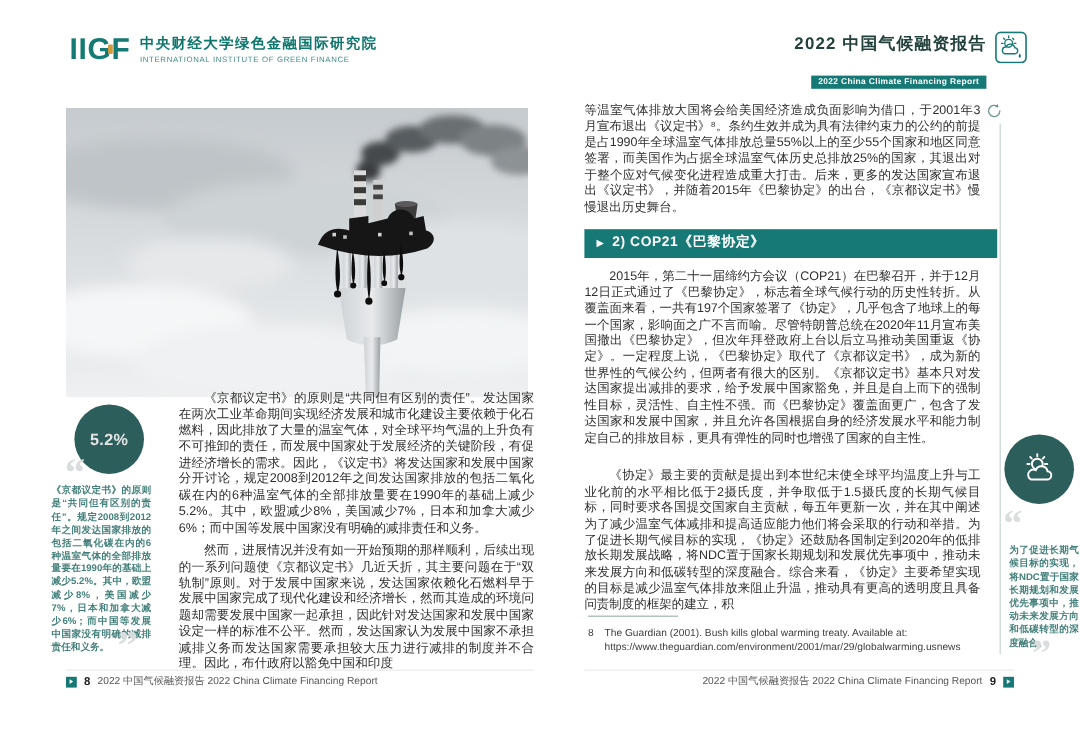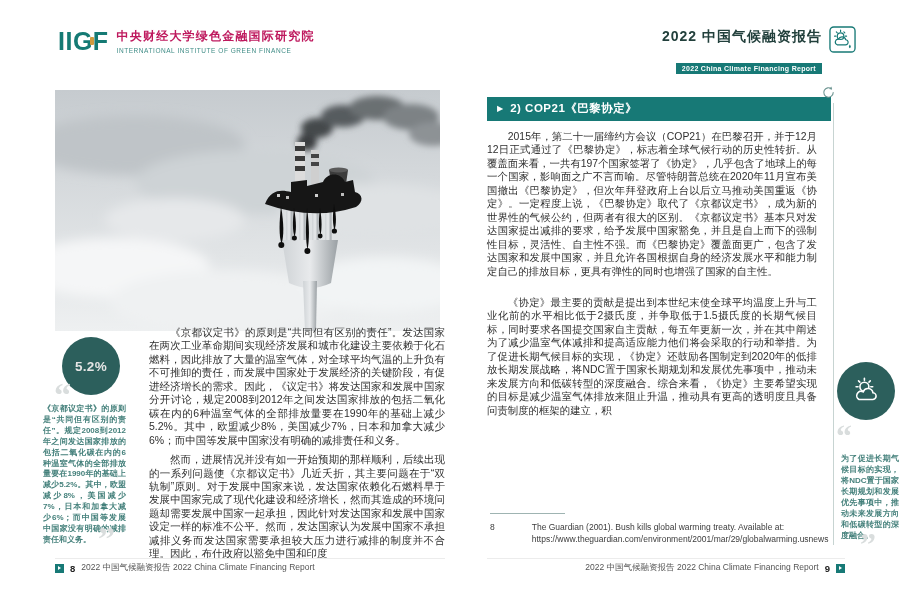--- a/index.html
+++ b/index.html
@@ -4,21 +4,21 @@
 <style>
   html,body{margin:0;padding:0;background:#ffffff;}
   .spread{position:relative;width:900px;height:604px;background:#fff;overflow:hidden;
           font-family:"Liberation Sans",sans-serif;color:#2f2f2f;}
 
   
   .logo{position:absolute;left:58px;top:28px;display:flex;align-items:center;gap:8px;}
   .logo-mark{position:relative;font-size:25px;font-weight:800;color:#157a74;line-height:1;letter-spacing:.5px;}
   .logo-mark .g-accent{position:absolute;right:15px;top:8px;width:4px;height:8px;background:#d09a3e;border-radius:1px;}
   .logo-org{display:flex;flex-direction:column;gap:2px;}
-  .logo-cn{font-size:12px;font-weight:700;color:#be185d;letter-spacing:1.2px;}
+  .logo-cn{font-size:12px;font-weight:700;color:#0f766e;letter-spacing:1.2px;}
   .logo-en{font-size:6.5px;color:#3f8c86;letter-spacing:.55px;}
 
   .hdr-right{position:absolute;right:44px;top:26px;display:flex;align-items:flex-start;gap:7px;}
   .hdr-titles{display:flex;flex-direction:column;align-items:flex-end;gap:17px;padding-top:2px;}
   .hdr-cn{font-size:14px;font-weight:700;color:#22403c;letter-spacing:1px;}
   .hdr-badge{background:#177976;color:#fff;font-size:7px;font-weight:700;padding:2px 6px;letter-spacing:.3px;}
   .hdr-icon{width:27px;height:27px;}
 
   
   .hero{position:absolute;left:55px;top:90px;width:385px;height:241px;}
@@ -48,21 +48,21 @@
   .rbody p.ind{text-indent:2em;}
   .banner{width:344px;height:24px;background:#177976;color:#fff;display:flex;align-items:center;
           gap:7px;padding-left:10px;box-sizing:border-box;margin:11px 0 9px 0;}
   .banner .marker{font-size:8px;line-height:1;}
   .banner .btxt{font-size:11.5px;font-weight:700;letter-spacing:.5px;}
   .rbody p + p{margin-top:18px;}
 
   .fn-rule{position:absolute;left:490px;top:513px;width:75px;height:1px;background:#9fb4b2;}
   .footnote{position:absolute;left:490px;top:521px;width:320px;font-size:8.5px;line-height:12px;color:#3c3c3c;display:flex;gap:9px;}
   .fn-num{flex:0 0 auto;}
-  .fn-text{flex:1;margin-left:28px;}
+  .fn-text{flex:1;}
 
   
   .vline{position:absolute;left:833px;top:103px;width:1px;height:442px;background:#c7d4d2;}
   .cycle{position:absolute;left:821px;top:85px;width:15px;height:15px;}
   .side-badge{position:absolute;left:837px;top:362px;width:58px;height:58px;border-radius:50%;
               background:#2c5f5c;display:flex;align-items:center;justify-content:center;}
 
   
   .footer{position:absolute;top:562px;display:flex;align-items:center;gap:6px;font-size:8.5px;color:#555;}
   .footer-left{left:55px;}
@@ -192,20 +192,21 @@
   <div class="q q-lg lside-qopen">“</div>
   <div class="side-quote lside-quote">《京都议定书》的原则是“共同但有区别的责任”。规定2008到2012年之间发达国家排放的包括二氧化碳在内的6种温室气体的全部排放量要在1990年的基础上减少5.2%。其中，欧盟减少8%，美国减少7%，日本和加拿大减少6%；而中国等发展中国家没有明确的减排责任和义务。</div>
   <div class="q q-lg lside-qclose">”</div>
 
   <div class="lbody">
     <p>《京都议定书》的原则是“共同但有区别的责任”。发达国家在两次工业革命期间实现经济发展和城市化建设主要依赖于化石燃料，因此排放了大量的温室气体，对全球平均气温的上升负有不可推卸的责任，而发展中国家处于发展经济的关键阶段，有促进经济增长的需求。因此，《议定书》将发达国家和发展中国家分开讨论，规定2008到2012年之间发达国家排放的包括二氧化碳在内的6种温室气体的全部排放量要在1990年的基础上减少5.2%。其中，欧盟减少8%，美国减少7%，日本和加拿大减少6%；而中国等发展中国家没有明确的减排责任和义务。</p>
     <p>然而，进展情况并没有如一开始预期的那样顺利，后续出现的一系列问题使《京都议定书》几近夭折，其主要问题在于“双轨制”原则。对于发展中国家来说，发达国家依赖化石燃料早于发展中国家完成了现代化建设和经济增长，然而其造成的环境问题却需要发展中国家一起承担，因此针对发达国家和发展中国家设定一样的标准不公平。然而，发达国家认为发展中国家不承担减排义务而发达国家需要承担较大压力进行减排的制度并不合理。因此，布什政府以豁免中国和印度</p>
   </div>
 
   <div class="rbody">
+    <p>等温室气体排放大国将会给美国经济造成负面影响为借口，于2001年3月宣布退出《议定书》⁸。条约生效并成为具有法律约束力的公约的前提是占1990年全球温室气体排放总量55%以上的至少55个国家和地区同意签署，而美国作为占据全球温室气体历史总排放25%的国家，其退出对于整个应对气候变化进程造成重大打击。后来，更多的发达国家宣布退出《议定书》，并随着2015年《巴黎协定》的出台，《京都议定书》慢慢退出历史舞台。</p>
     <div class="banner">
       <span class="marker">▶</span>
       <span class="btxt">2) COP21《巴黎协定》</span>
     </div>
     <p class="ind">2015年，第二十一届缔约方会议（COP21）在巴黎召开，并于12月12日正式通过了《巴黎协定》，标志着全球气候行动的历史性转折。从覆盖面来看，一共有197个国家签署了《协定》，几乎包含了地球上的每一个国家，影响面之广不言而喻。尽管特朗普总统在2020年11月宣布美国撤出《巴黎协定》，但次年拜登政府上台以后立马推动美国重返《协定》。一定程度上说，《巴黎协定》取代了《京都议定书》，成为新的世界性的气候公约，但两者有很大的区别。《京都议定书》基本只对发达国家提出减排的要求，给予发展中国家豁免，并且是自上而下的强制性目标，灵活性、自主性不强。而《巴黎协定》覆盖面更广，包含了发达国家和发展中国家，并且允许各国根据自身的经济发展水平和能力制定自己的排放目标，更具有弹性的同时也增强了国家的自主性。</p>
     <p class="ind">《协定》最主要的贡献是提出到本世纪末使全球平均温度上升与工业化前的水平相比低于2摄氏度，并争取低于1.5摄氏度的长期气候目标，同时要求各国提交国家自主贡献，每五年更新一次，并在其中阐述为了减少温室气体减排和提高适应能力他们将会采取的行动和举措。为了促进长期气候目标的实现，《协定》还鼓励各国制定到2020年的低排放长期发展战略，将NDC置于国家长期规划和发展优先事项中，推动未来发展方向和低碳转型的深度融合。综合来看，《协定》主要希望实现的目标是减少温室气体排放来阻止升温，推动具有更高的透明度且具备问责制度的框架的建立，积</p>
   </div>
 
   <div class="fn-rule"></div>
   <div class="footnote">

